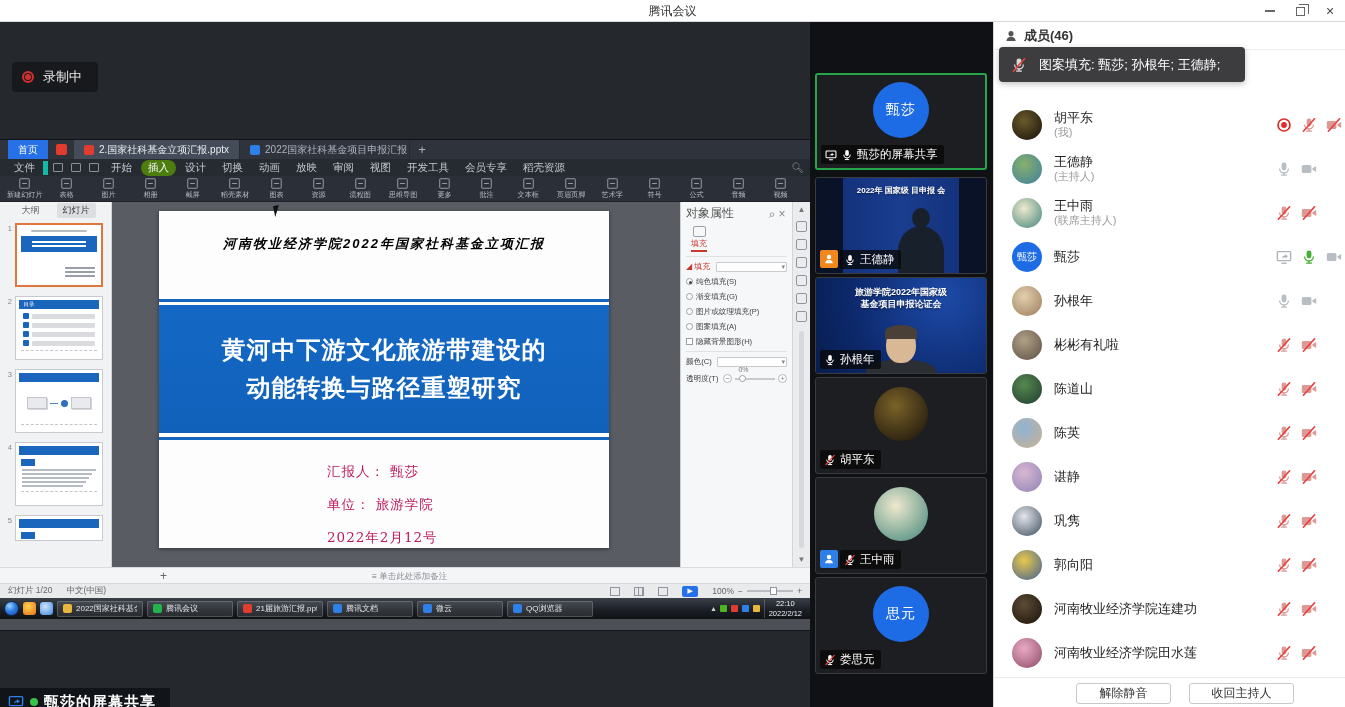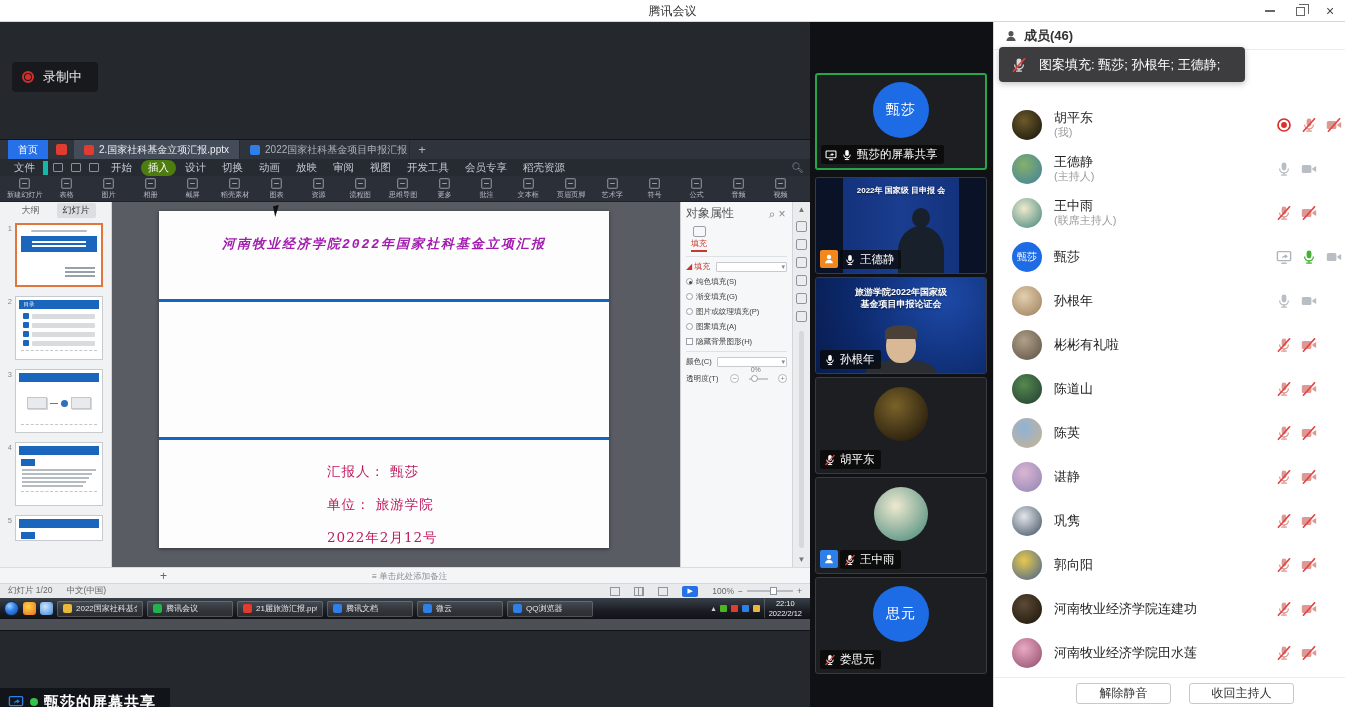--- a/index.html
+++ b/index.html
@@ -74,21 +74,21 @@
   .diag-wrap { display:flex; align-items:center; justify-content:center; gap:3px; height:34px; }
   .diag-box { width:20px; height:12px; background:#e8eaee; border:1px solid #c3c6cb; box-shadow:1px 1px 0 #d4d6da; }
   .diag-arrow { width:8px; height:0; border-top:1.5px solid #4a7fc1; position:relative; }
   .diag-dot { width:7px; height:7px; border-radius:50%; background:#2f6fbd; }
   .text-tag { width:14px; height:7px; background:#1a66bd; margin:2px 0 3px 2px; }
   .body-line { height:1.5px; background:#b6bac1; margin:2.5px 3px; }
 
   
   .canvas { flex:1; background:#595c62; position:relative; overflow:hidden; }
   .slide { position:absolute; left:47px; top:9px; width:450px; height:337px; background:#fdfdfd; box-shadow:0 1px 4px rgba(0,0,0,.45); }
-  .slide-kicker { position:absolute; top:24px; left:0; right:0; text-align:center; font-family:Liberation Mono, monospace; font-style:italic; font-weight:bold; font-size:13px; color:#a21caf; letter-spacing:2px; }
+  .slide-kicker { position:absolute; top:24px; left:0; right:0; text-align:center; font-family:Liberation Sans, sans-serif; font-style:italic; font-weight:bold; font-size:13px; color:#000000; letter-spacing:2px; }
   .slide-topline { position:absolute; top:88px; left:0; right:0; height:3px; background:#1266c0; }
   .slide-band { position:absolute; top:94px; left:0; right:0; height:128px; background:linear-gradient(180deg,#1468c4,#1061ba); display:flex; flex-direction:column; align-items:center; justify-content:center; gap:6px; }
   .slide-band .t { color:#fff; font-weight:bold; font-size:24px; letter-spacing:1px; }
   .slide-underline { position:absolute; top:226px; left:0; right:0; height:3px; background:#1266c0; }
   .slide-meta { position:absolute; top:252px; left:168px; font-size:13.5px; color:#be185d; font-family:"DejaVu Serif","Liberation Serif",serif; }
   .slide-meta div { margin-bottom:15px; letter-spacing:1px; }
   .cursor-arrow { position:absolute; left:162px; top:3px; width:0; height:0; border-left:6px solid #111; border-right:5px solid transparent; border-bottom:11px solid transparent; transform:rotate(-12deg); }
 
   
   .prop-pane { width:112px; background:#f6f7f8; border-left:1px solid #cfd0d3; font-size:8px; color:#444; position:relative; padding:3px 5px; }
@@ -100,21 +100,21 @@
   .prop-tool .lbl { color:#c5392e; border-bottom:2px solid #c5392e; padding-bottom:1px; display:inline-block; }
   .prop-sep { border-top:1px solid #e0e1e4; margin:4px 0; }
   .prop-sec { color:#c5392e; display:flex; align-items:center; gap:2px; margin-bottom:3px; }
   .prop-select { height:10px; background:#fff; border:1px solid #c9cacd; border-radius:1px; flex:1; margin-left:4px; position:relative; }
   .prop-select::after { content:"▾"; position:absolute; right:1px; top:0px; font-size:7px; color:#888; }
   .prop-row { display:flex; align-items:center; margin:4px 0; }
   .radio { width:7px; height:7px; border:1px solid #9aa0a8; border-radius:50%; margin-right:3px; flex:0 0 auto; position:relative; background:#fff; }
   .radio.sel::after { content:""; position:absolute; left:1.5px; top:1.5px; width:3px; height:3px; border-radius:50%; background:#444; }
   .checkbox { width:7px; height:7px; border:1px solid #9aa0a8; margin-right:3px; flex:0 0 auto; background:#fff; }
   .prop-lbl { white-space:nowrap; transform:scale(.95); transform-origin:left; }
-  .slider-row { display:flex; align-items:center; gap:10px; margin-top:6px; }
+  .slider-row { display:flex; align-items:center; gap:3px; margin-top:6px; }
   .slider-track { flex:1; height:2px; background:#c9cacd; position:relative; }
   .slider-knob { position:absolute; left:10%; top:-3px; width:7px; height:7px; border-radius:50%; background:#fff; border:1px solid #9aa0a8; }
   .slider-val { position:absolute; left:8%; top:-12px; font-size:7px; color:#777; }
   .pm { width:9px; height:9px; border:1px solid #b5b8bd; border-radius:50%; display:flex; align-items:center; justify-content:center; color:#888; font-size:8px; line-height:1; background:#fff; }
 
   
   .side-strip { width:18px; background:#ebecee; border-left:1px solid #d4d5d8; display:flex; flex-direction:column; align-items:center; padding:3px 0; gap:7px; }
   .strip-icon { width:11px; height:11px; border:1px solid #8f959e; border-radius:2px; cursor:pointer; }
   .strip-arrow { font-size:8px; color:#777; cursor:pointer; }
   .strip-thumb { width:5px; flex:1; background:#d7d8db; border-radius:3px; margin-top:2px; }
@@ -415,20 +415,24 @@
                 <div class="text-tag"></div>
               </div>
             </div>
           </div>
       </div>
 
       <div class="canvas">
         <div class="slide">
           <div class="slide-kicker">河南牧业经济学院2022年国家社科基金立项汇报</div>
           <div class="slide-topline"></div>
+          <div class="slide-band">
+            <span class="t">黄河中下游文化旅游带建设的</span>
+            <span class="t">动能转换与路径重塑研究</span>
+          </div>
           <div class="slide-underline"></div>
           <div class="slide-meta">
             <div>汇报人： 甄莎</div>
             <div>单位： 旅游学院</div>
             <div>2022年2月12号</div>
           </div>
         </div>
         <div class="cursor-arrow"></div>
       </div>
 

